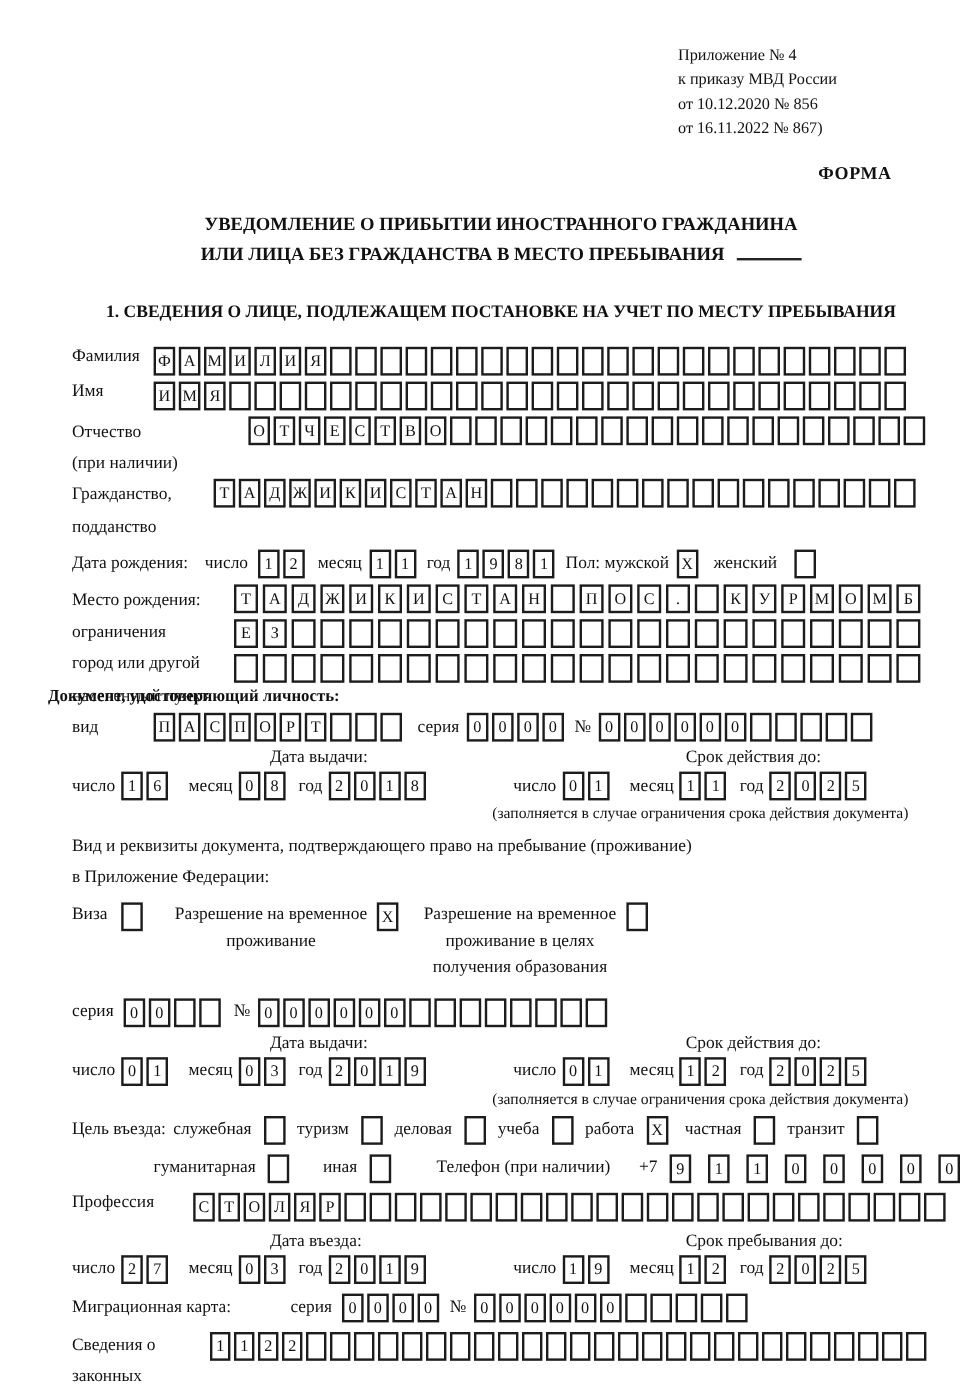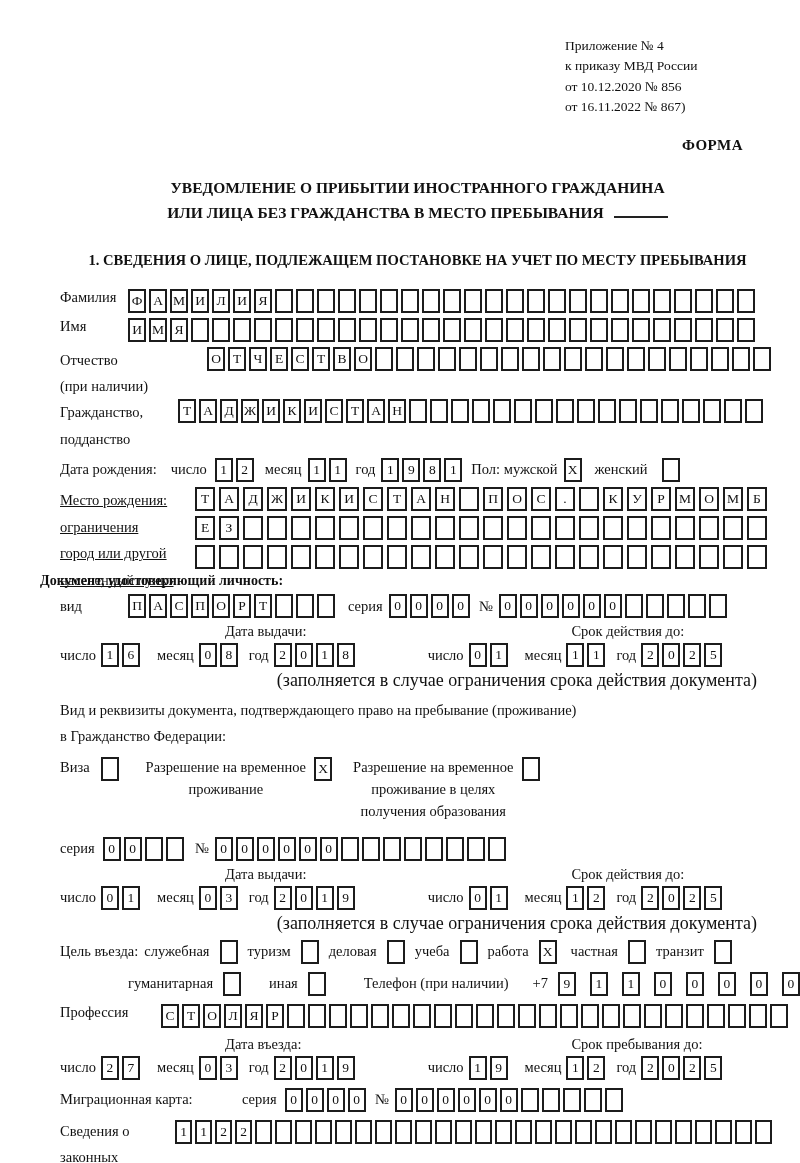--- a/index.html
+++ b/index.html
@@ -29,32 +29,32 @@
     display:inline-flex; align-items:center; justify-content:center;
     font-size:13.5px; font-family:"Liberation Serif",serif;
   }
   .cells.wide .cell  { width:20px; margin-right:4px; }
   .cells.narrow .cell{ width:17px; }
   .box { display:inline-flex; }
 
   .row { display:flex; align-items:flex-start; margin-bottom:5px; }
   .irow { display:flex; align-items:center; margin-bottom:5px; }
   .lbl { flex:none; }
-  .w68 { width:68px; } .w147 { width:147px; } .w118 { width:118px; } .w135 { width:135px;text-decoration:underline; } .w115 { width:115px; }
+  .w68 { width:68px; } .w147 { width:147px; } .w118 { width:118px; } .w135 { width:135px; } .w115 { width:115px; }
   .stack .cells { margin-bottom:5px; }
   .lblcol div { line-height:1.85; }
 
   .dochead { text-align:left; font-weight:bold; font-size:14px; margin:6px 0 5px -20px; }
 
   .dateheads { display:flex; font-size:14.5px; margin-top:3px; }
   .daterow { display:flex; align-items:center; margin-top:3px; }
   .dg { display:flex; align-items:center; }
   .dg .lbl { margin-right:5px; }
   .dg .cells { margin-right:8px; }
-  .limitnote { font-size:18px; text-align:right; padding-right:18px; margin-top:3px; margin-bottom:6px; }
+  .limitnote { font-size:13px; text-align:right; padding-right:18px; margin-top:3px; margin-bottom:6px; }
 
   .para { line-height:1.8; }
 
   .opts { display:flex; align-items:flex-start; margin-top:8px; margin-bottom:14px; }
   .opt { display:flex; align-items:flex-start; }
   .opt .cell { margin-left:8px; }
   .optlabel { text-align:center; line-height:1.5; }
 
   .gap6 { margin-right:6px; } .gap8 { margin-right:8px; }
   .purpose .lbl { margin-right:6px; }
@@ -424,21 +424,21 @@
           <span class="cell">0</span>
           <span class="cell">2</span>
           <span class="cell">5</span>
         </span>
     </span>
   </div>
   <div class="limitnote">(заполняется в случае ограничения срока действия документа)</div>
 
   <div class="para">
     <div>Вид и реквизиты документа, подтверждающего право на пребывание (проживание)</div>
-    <div>в Гражданство Федерации:</div>
+    <div>в Приложение Федерации:</div>
   </div>
 
   <div class="opts">
     <span class="opt">
       <span class="optlabel">Виза</span>
       <span class="cells box" style="margin-left:3px;">
           <span class="cell"></span>
         </span>
     </span>
     <span class="opt" style="margin-left:24px;">

